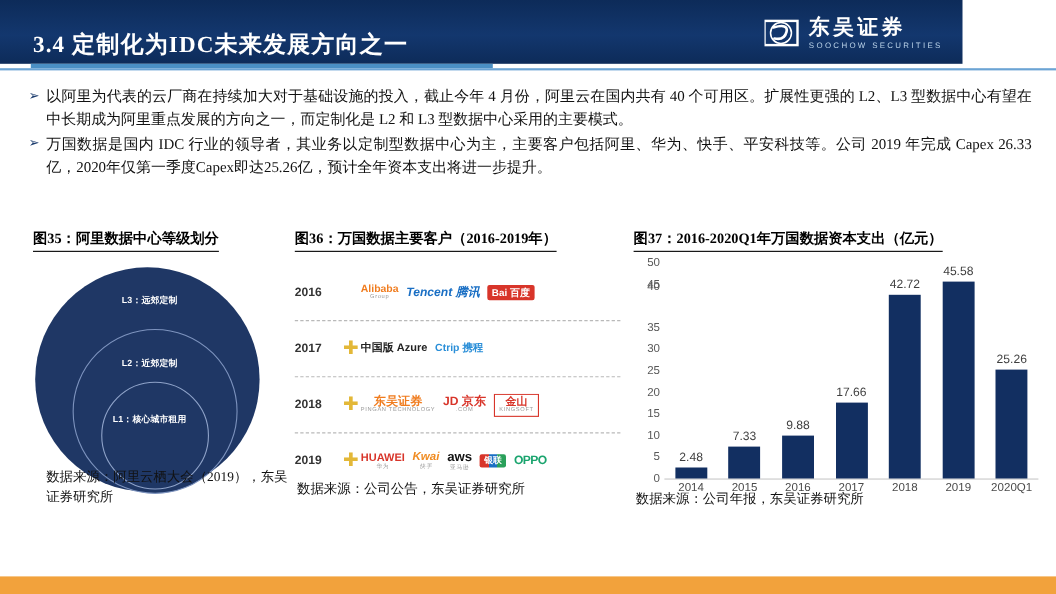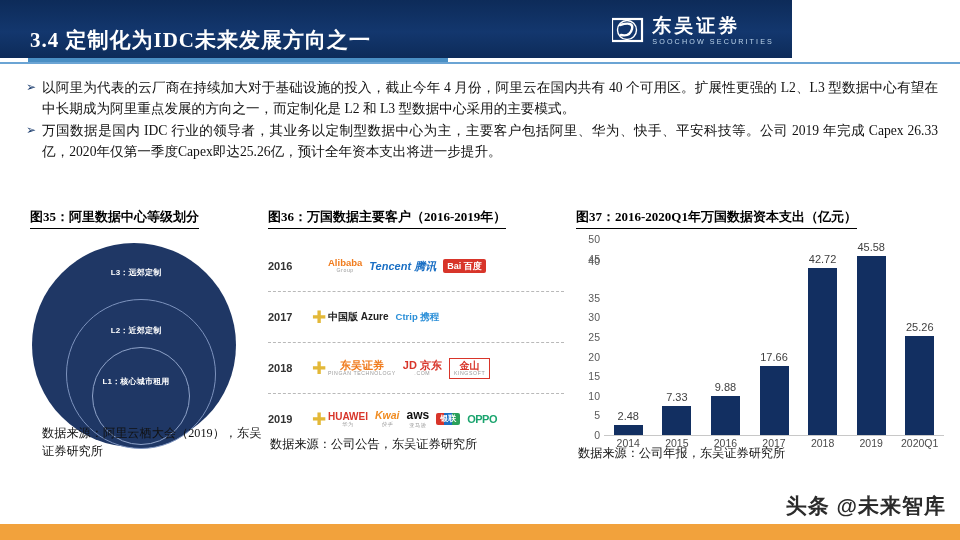--- a/index.html
+++ b/index.html
@@ -6,21 +6,21 @@
   body{
     width:960px;height:540px;overflow:hidden;
     background:#ffffff;
     font-family:"Liberation Serif","DejaVu Serif",serif;
     position:relative;
   }
   .slide{position:absolute;inset:0;background:#fff;}
 
   
   .header{
-    position:absolute;left:0;top:0;width:792px;height:58px;
+    position:absolute;left:0;top:0;width:875px;height:58px;
     background:linear-gradient(180deg,#0d2b59 0%,#13376e 55%,#0d2b59 100%);
   }
   .header-title{
     position:absolute;left:30px;top:26px;
     font-family:"Liberation Serif","DejaVu Serif",serif;
     font-size:21px;font-weight:bold;color:#ffffff;letter-spacing:1px;
     white-space:nowrap;
   }
   .title-underline{
     position:absolute;left:28px;top:58px;width:420px;height:4px;
@@ -355,16 +355,15 @@
           <div class="xtick">2016</div>
           <div class="xtick">2017</div>
           <div class="xtick">2018</div>
           <div class="xtick">2019</div>
           <div class="xtick">2020Q1</div>
         </div>
     </div>
     <div class="src">数据来源：公司年报，东吴证券研究所</div>
   </div>
 
-  <div class="watermark">头条 @未来智库</div>
   <div class="bottombar"></div>
 
 </div>
 
 </body></html>

